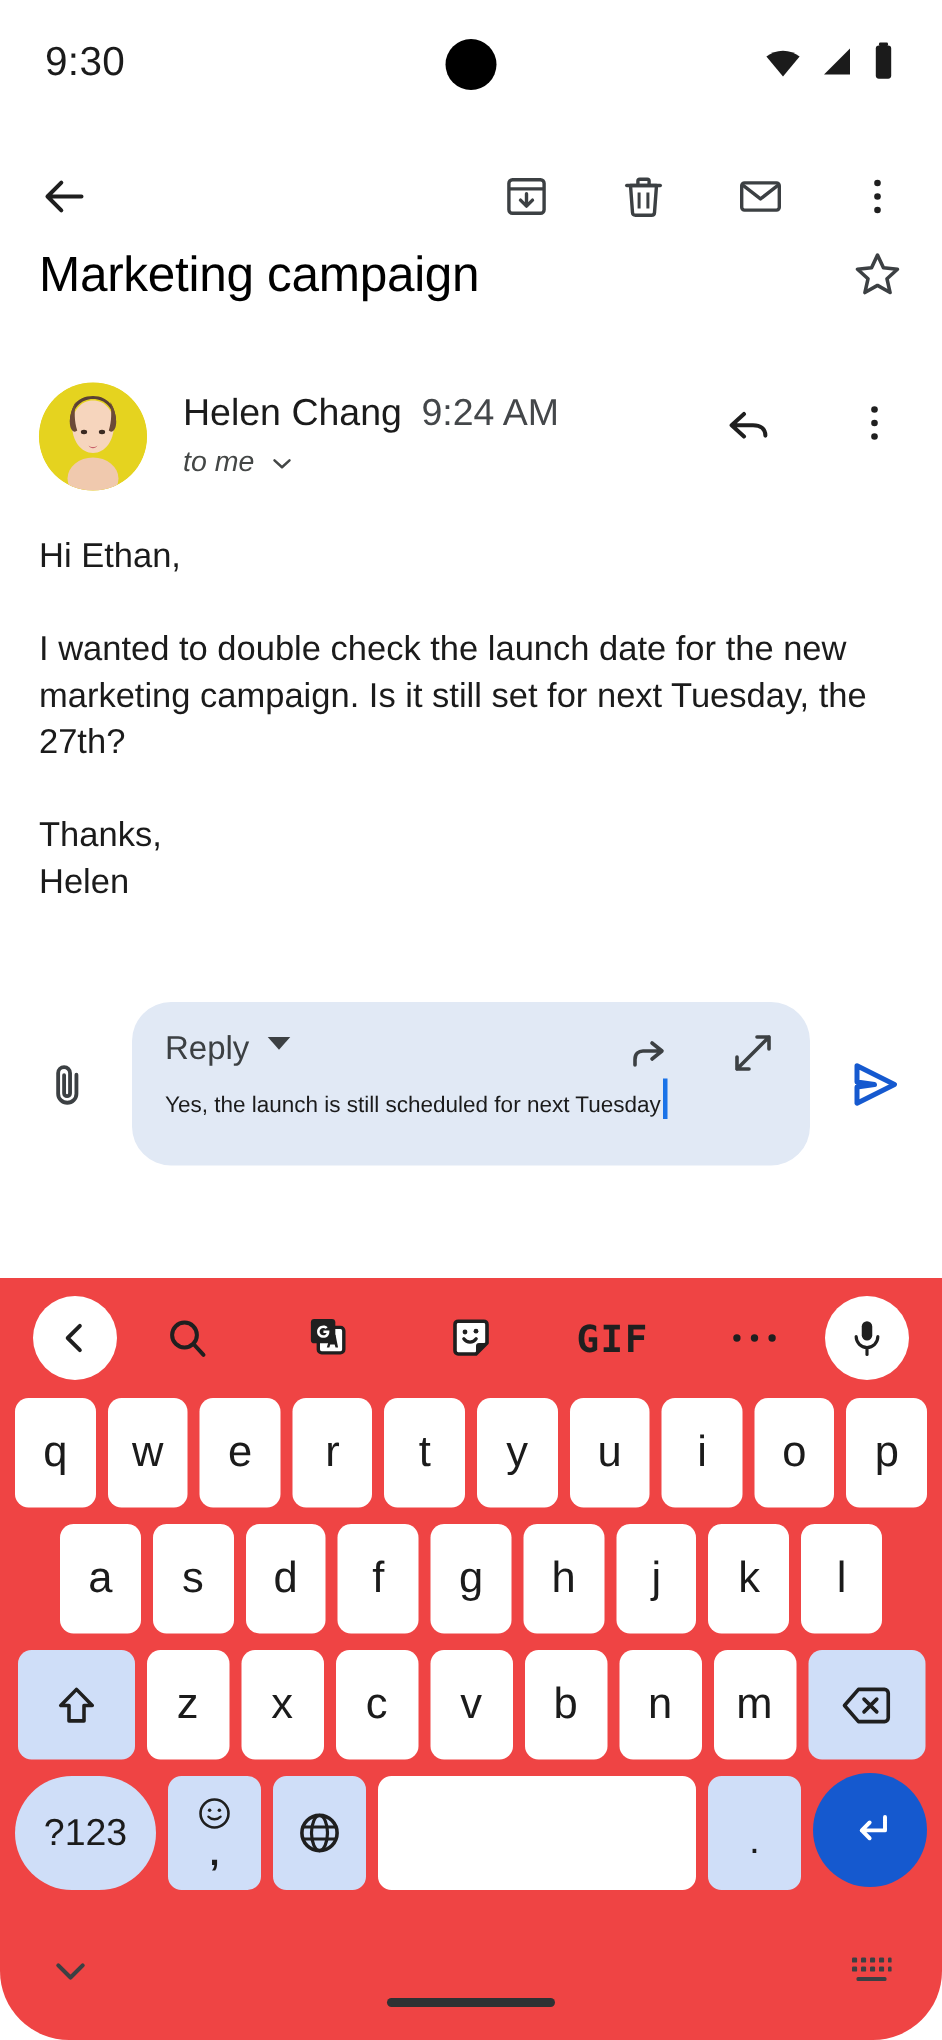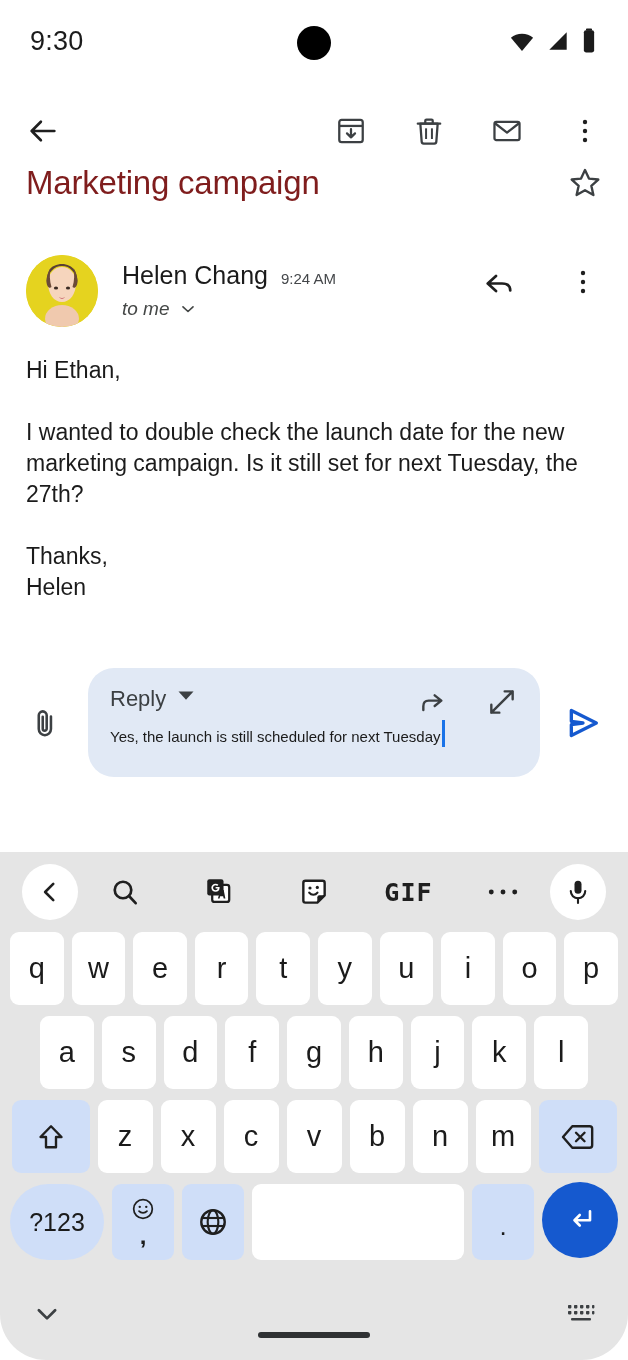--- a/index.html
+++ b/index.html
@@ -49,42 +49,42 @@
     width: 34px; height: 34px;
   }
 
   
   .subject-row {
     position: absolute; top: 164px; left: 0; right: 0;
     display: flex; align-items: center;
     padding: 0 26px;
   }
   .subject {
-    font-size: 33px; color: #7f1d1d; font-weight: 400;
+    font-size: 33px; color: #000000; font-weight: 400;
     letter-spacing: -0.2px;
     flex: 1;
   }
   .star-btn { margin-left: 12px; }
 
   
   .sender-row {
     position: absolute; top: 255px; left: 0; right: 0;
     display: flex; align-items: flex-start;
     padding: 0 26px;
     justify-content: flex-end;
   }
   .avatar {
     width: 72px; height: 72px; border-radius: 50%;
     background: #e5d31f; flex: 0 0 72px;
     overflow: hidden; position: relative;
   }
   .sender-meta { margin-left: 24px; padding-top: 6px; }
   .sender-line1 { display: flex; align-items: baseline; }
   .sender-name { font-size: 25px; color: #1b1b1b; }
-  .sender-time { font-size: 15px; color: #44474a; margin-left: 13px; }
+  .sender-time { font-size: 25px; color: #44474a; margin-left: 13px; }
   .sender-line2 { display: flex; align-items: center; margin-top: 8px; font-style: italic; }
   .sender-to { font-size: 19px; color: #444746; }
   .caret-small { margin-left: 8px; display: flex; }
   .sender-actions {
     margin-left: auto; display: flex; align-items: center; gap: 50px;
     padding-top: 10px; padding-right: 2px;
   }
 
   
   .mail-body {
@@ -118,21 +118,21 @@
   }
   .caret-bar {
     display: inline-block; width: 3px; height: 27px;
     background: #1a73e8; vertical-align: -5px; margin-left: 2px;
   }
   .send-btn { flex: 0 0 54px; display: flex; justify-content: center; }
 
   
   .keyboard {
     position: absolute; left: 0; right: 0; top: 852px; bottom: 0;
-    background: #e5e5e5;
+    background: #ef4444;
   }
   .kb-toolbar {
     height: 80px; display: flex; align-items: center;
     padding: 0 22px; gap: 0;
   }
   .kb-tool {
     flex: 1; display: flex; align-items: center; justify-content: center;
   }
   .kb-tool.circle-bg {
     flex: 0 0 56px;

